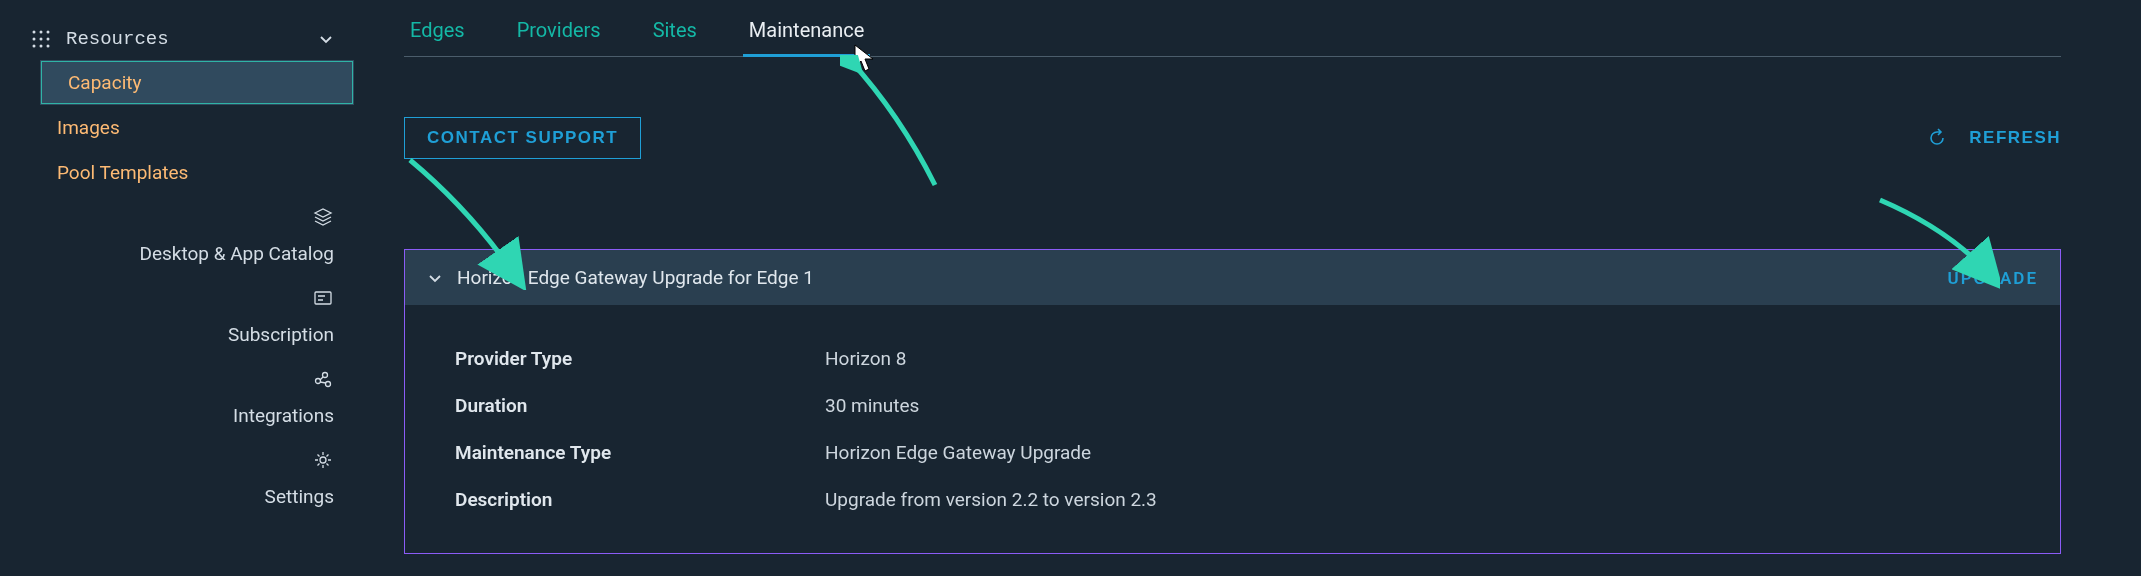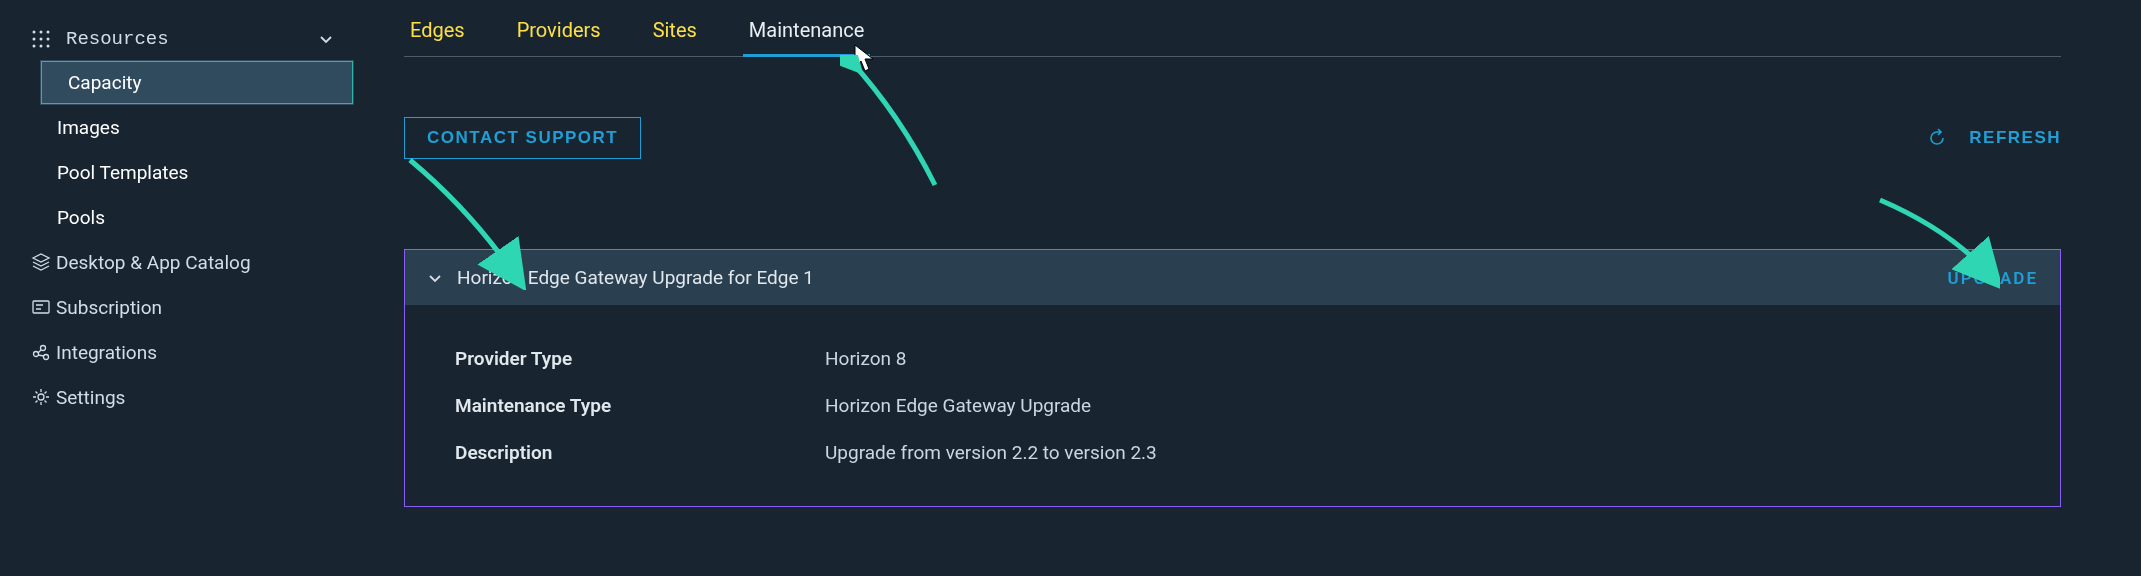--- a/index.html
+++ b/index.html
@@ -33,35 +33,36 @@
       font-weight: 500;
       font-family: Liberation Mono, monospace;
     }
     .sidebar-section .chev {
       display: flex;
       align-items: center;
     }
     .sidebar-subitem {
       padding: 11px 20px 11px 57px;
       cursor: pointer;
-      color: #ffffff;
+      color: #fdba74;
     }
     .sidebar-subitem.active {
       background: #304a5e;
       outline: 1px solid #2fb3a6;
       outline-offset: -2px;
       margin-left: 40px;
       padding-left: 28px;
     }
     .sidebar-nav-item {
       display: flex;
-      align-items: flex-start;
+      align-items: flex-end;
       padding: 11px 20px 11px 30px;
       cursor: pointer;
-      gap: 4px;
+      gap: 14px;
+      flex-direction: column;
     }
     .icon-slot {
       width: 22px;
       height: 22px;
       display: inline-flex;
       align-items: center;
       justify-content: center;
     }
 
     
@@ -71,21 +72,21 @@
     }
     .tabbar {
       display: flex;
       gap: 40px;
       border-bottom: 1px solid #4b5d6b;
       padding-top: 8px;
     }
     .tab {
       padding: 10px 6px 14px 6px;
       cursor: pointer;
-      color: #fde047;
+      color: #14b8a6;
       font-size: 20px;
       position: relative;
     }
     .tab.active {
       color: #e9eef2;
     }
     .tab.active::after {
       content: "";
       position: absolute;
       left: 0; right: 0; bottom: -1px;
@@ -190,21 +191,20 @@
     <span class="chev">
       <svg width="16" height="16" viewBox="0 0 16 16">
           <path d="M3 6 L8 11 L13 6" stroke="#d4dde5" stroke-width="1.8" fill="none"></path>
         </svg>
     </span>
   </div>
 
   <div class="sidebar-subitem active"><span>Capacity</span></div>
   <div class="sidebar-subitem"><span>Images</span></div>
   <div class="sidebar-subitem"><span>Pool Templates</span></div>
-  <div class="sidebar-subitem"><span>Pools</span></div>
 
   <div class="sidebar-nav-item">
     <span class="icon-slot">
       <svg width="20" height="20" viewBox="0 0 20 20" fill="none">
           <path d="M2 6 L10 2 L18 6 L10 10 Z M2 10 L10 14 L18 10 M2 14 L10 18 L18 14" stroke="#d4dde5" stroke-width="1.3" fill="none"></path>
         </svg>
     </span>
     <span>Desktop &amp; App Catalog</span>
   </div>
   <div class="sidebar-nav-item">
@@ -265,20 +265,24 @@
             <path d="M3 6 L8 11 L13 6" stroke="#d4dde5" stroke-width="1.8" fill="none"></path>
           </svg>
       </span>
       <span class="panel-title">Horizon Edge Gateway Upgrade for Edge 1</span>
       <span class="panel-action">UPGRADE</span>
     </header>
     <div class="panel-body">
       <div class="kv">
         <div class="kv-label">Provider Type</div>
         <div class="kv-value">Horizon 8</div>
+      </div>
+      <div class="kv">
+        <div class="kv-label">Duration</div>
+        <div class="kv-value">30 minutes</div>
       </div>
       <div class="kv">
         <div class="kv-label">Maintenance Type</div>
         <div class="kv-value">Horizon Edge Gateway Upgrade</div>
       </div>
       <div class="kv">
         <div class="kv-label">Description</div>
         <div class="kv-value">Upgrade from version 2.2 to version 2.3</div>
       </div>
     </div>

